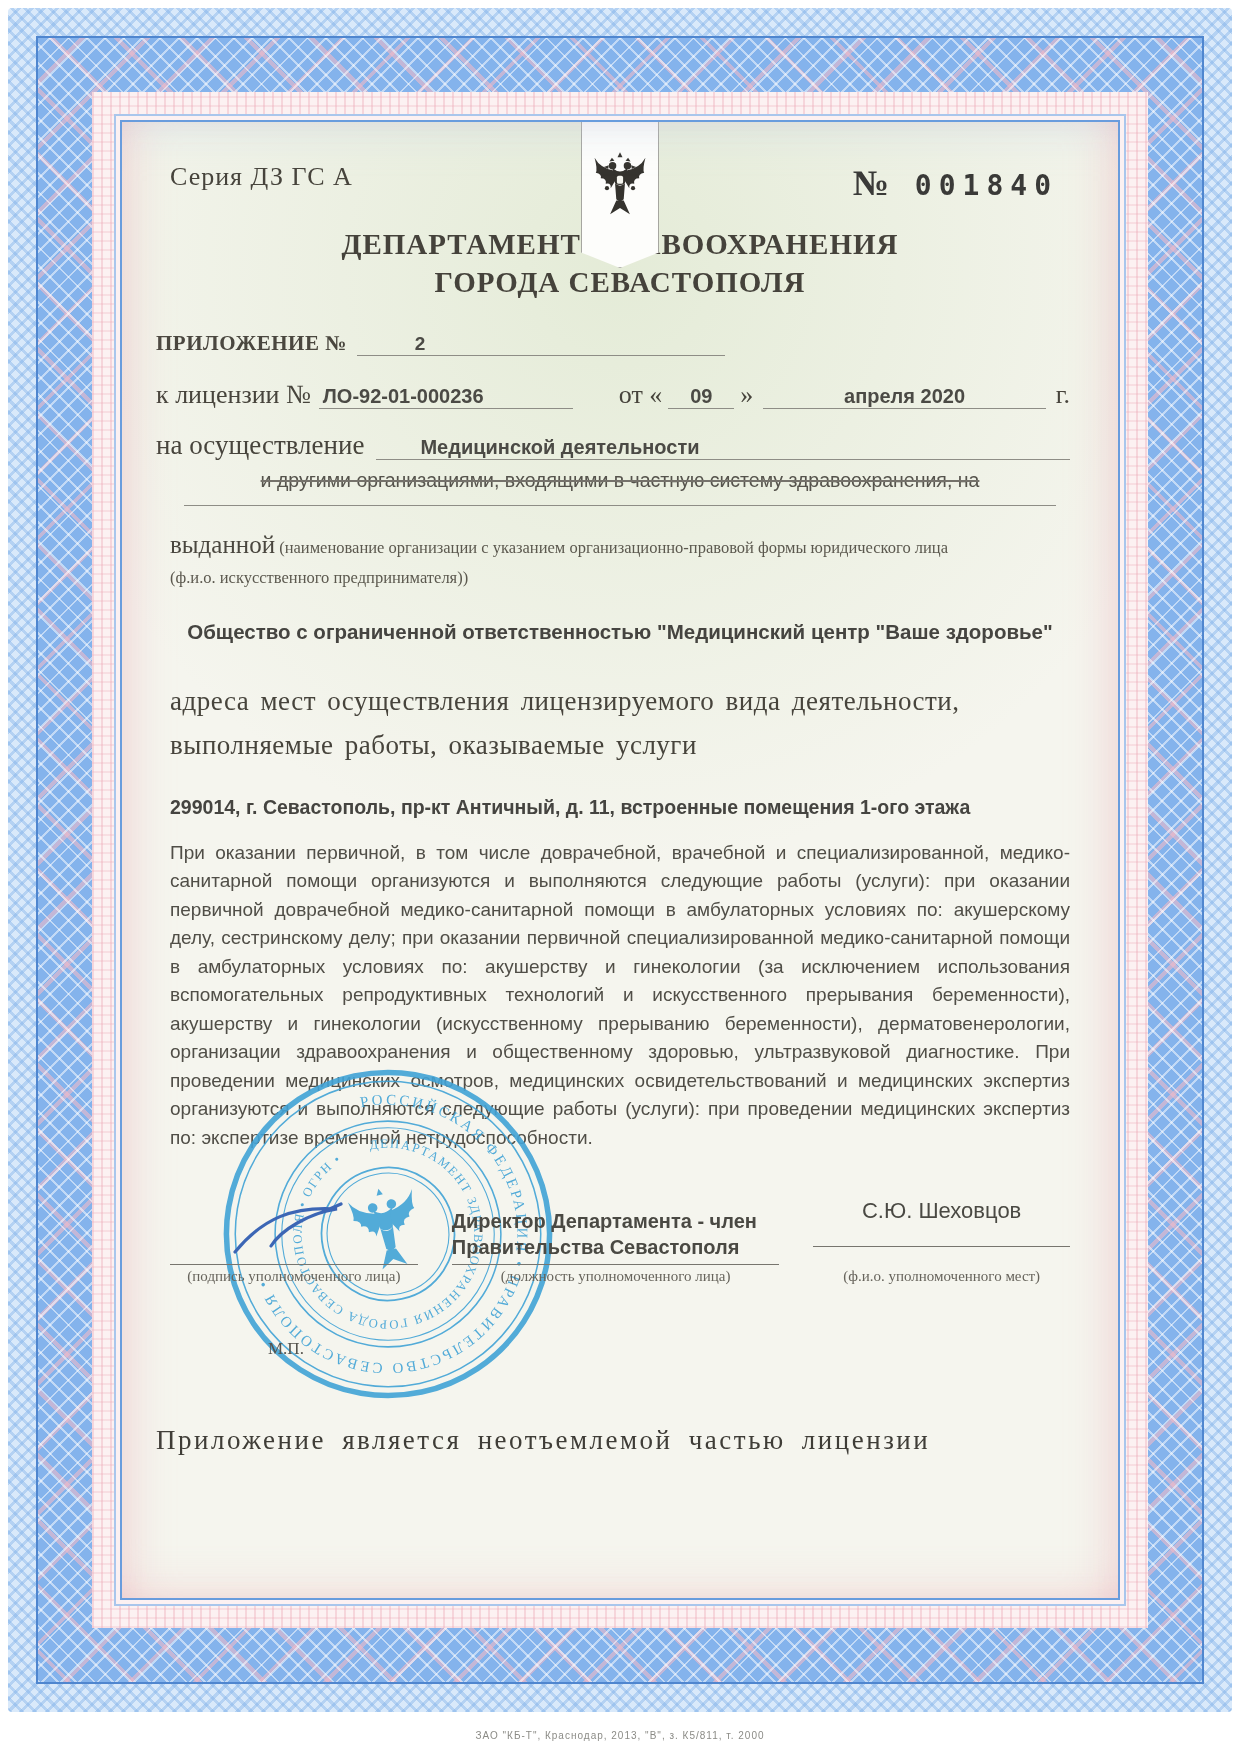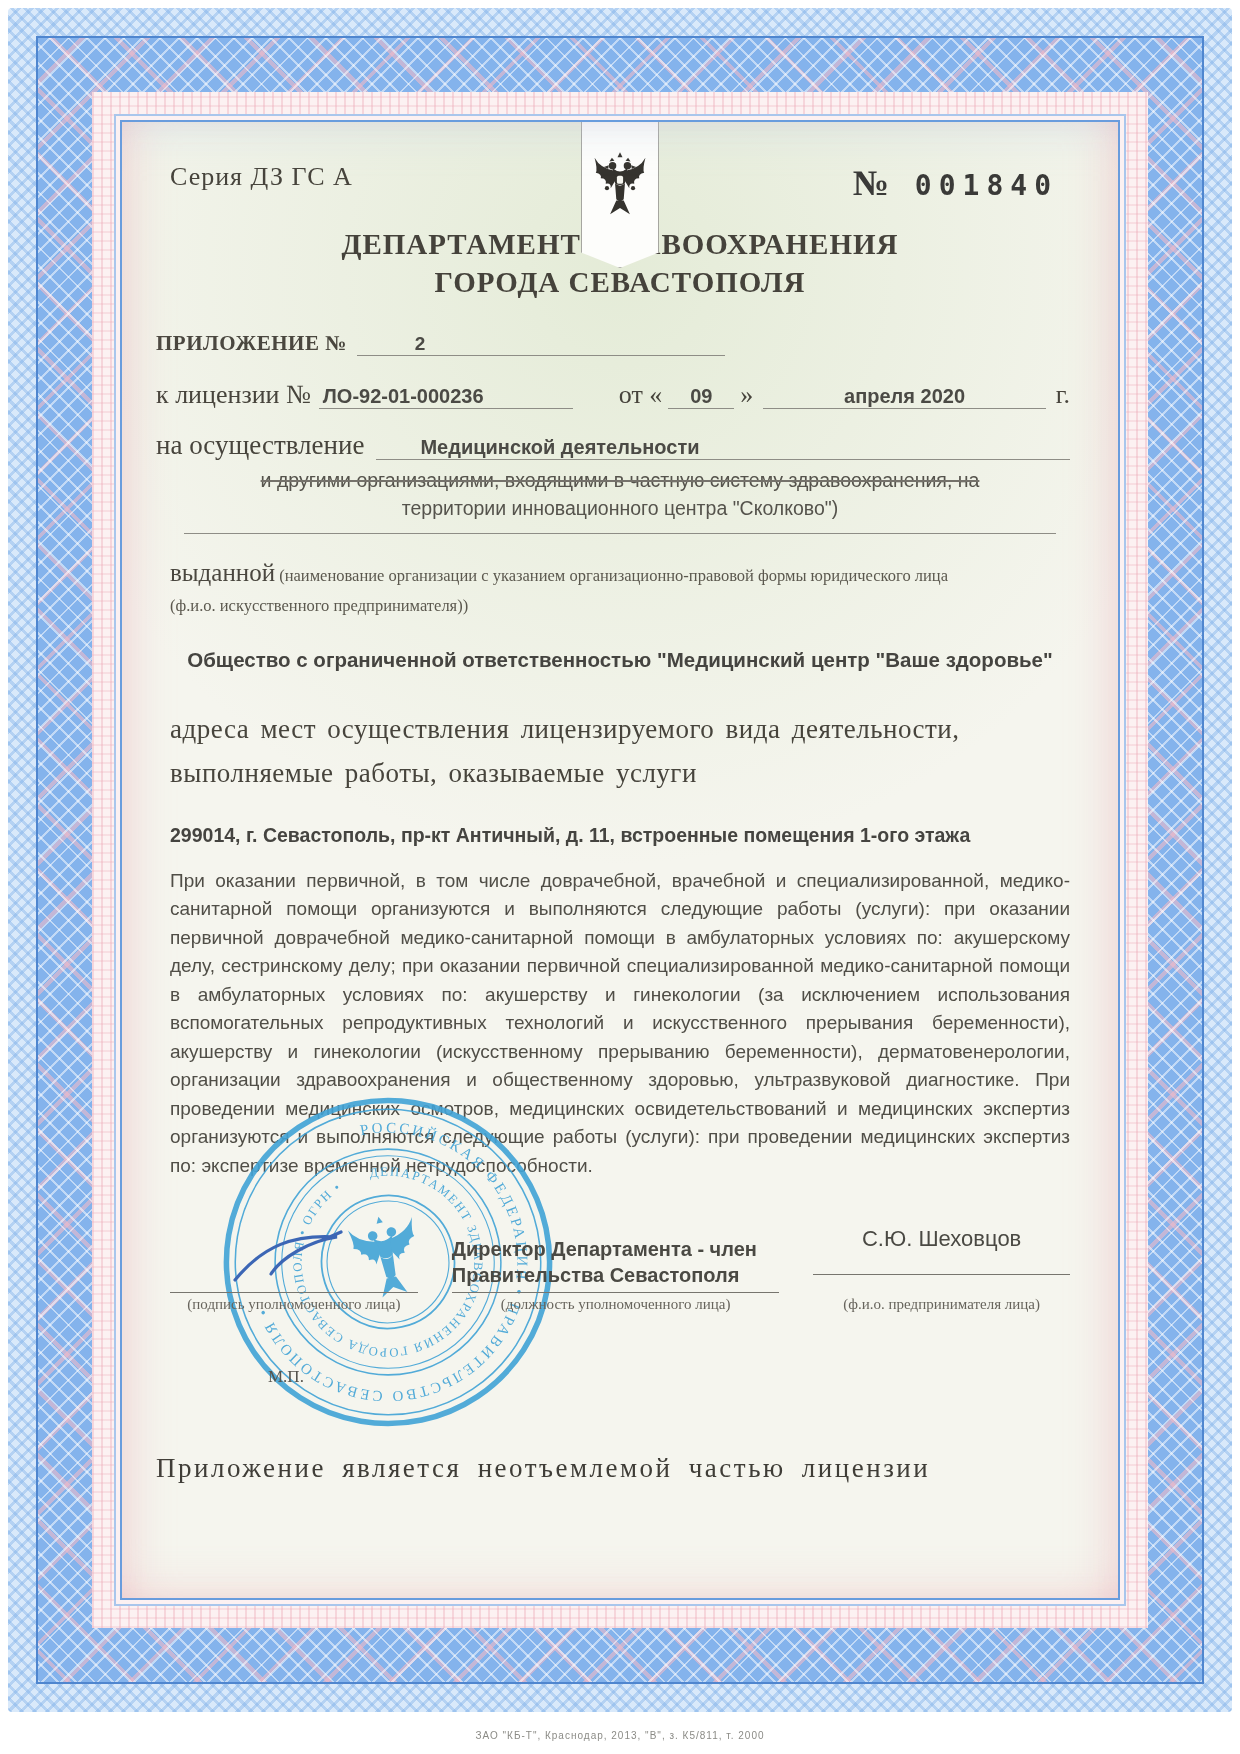--- a/index.html
+++ b/index.html
@@ -166,21 +166,20 @@
               <span class="fill fill-month">апреля 2020</span>
               <span class="lbl-g">г.</span>
             </div>
 
             <div class="row row-activity">
               <span>на осуществление</span>
               <span class="fill fill-activity">Медицинской деятельности</span>
             </div>
             <div class="exclusions">
               <div><span class="strike">и другими организациями, входящими в частную систему здравоохранения, на</span></div>
-              <div>территории инновационного центра "Сколково")</div>
               <hr class="rule">
             </div>
 
             <div class="issued">
               <span class="big">выданной</span>
               <span>(наименование организации с указанием организационно-правовой формы юридического лица</span><br>
               <span>(ф.и.о. искусственного предпринимателя))</span>
             </div>
 
             <div class="orgname">Общество с ограниченной ответственностью "Медицинский центр "Ваше здоровье"</div>
@@ -241,21 +240,21 @@
                   <div class="txt">
                     <div>Директор Департамента - член</div>
                     <div>Правительства Севастополя</div>
                   </div>
                   <div class="line"></div>
                   <div class="caption">(должность уполномоченного лица)</div>
                 </div>
                 <div class="sig-col sig-name">
                   <div class="txt">С.Ю. Шеховцов</div>
                   <div class="line"></div>
-                  <div class="caption">(ф.и.о. предпринимателя лица)</div>
+                  <div class="caption">(ф.и.о. уполномоченного мест)</div>
                 </div>
               </div>
               <div class="mp">М.П.</div>
             </div>
 
             <div class="statement">Приложение является неотъемлемой частью лицензии</div>
 
           </div>
         </div>
       </div>

